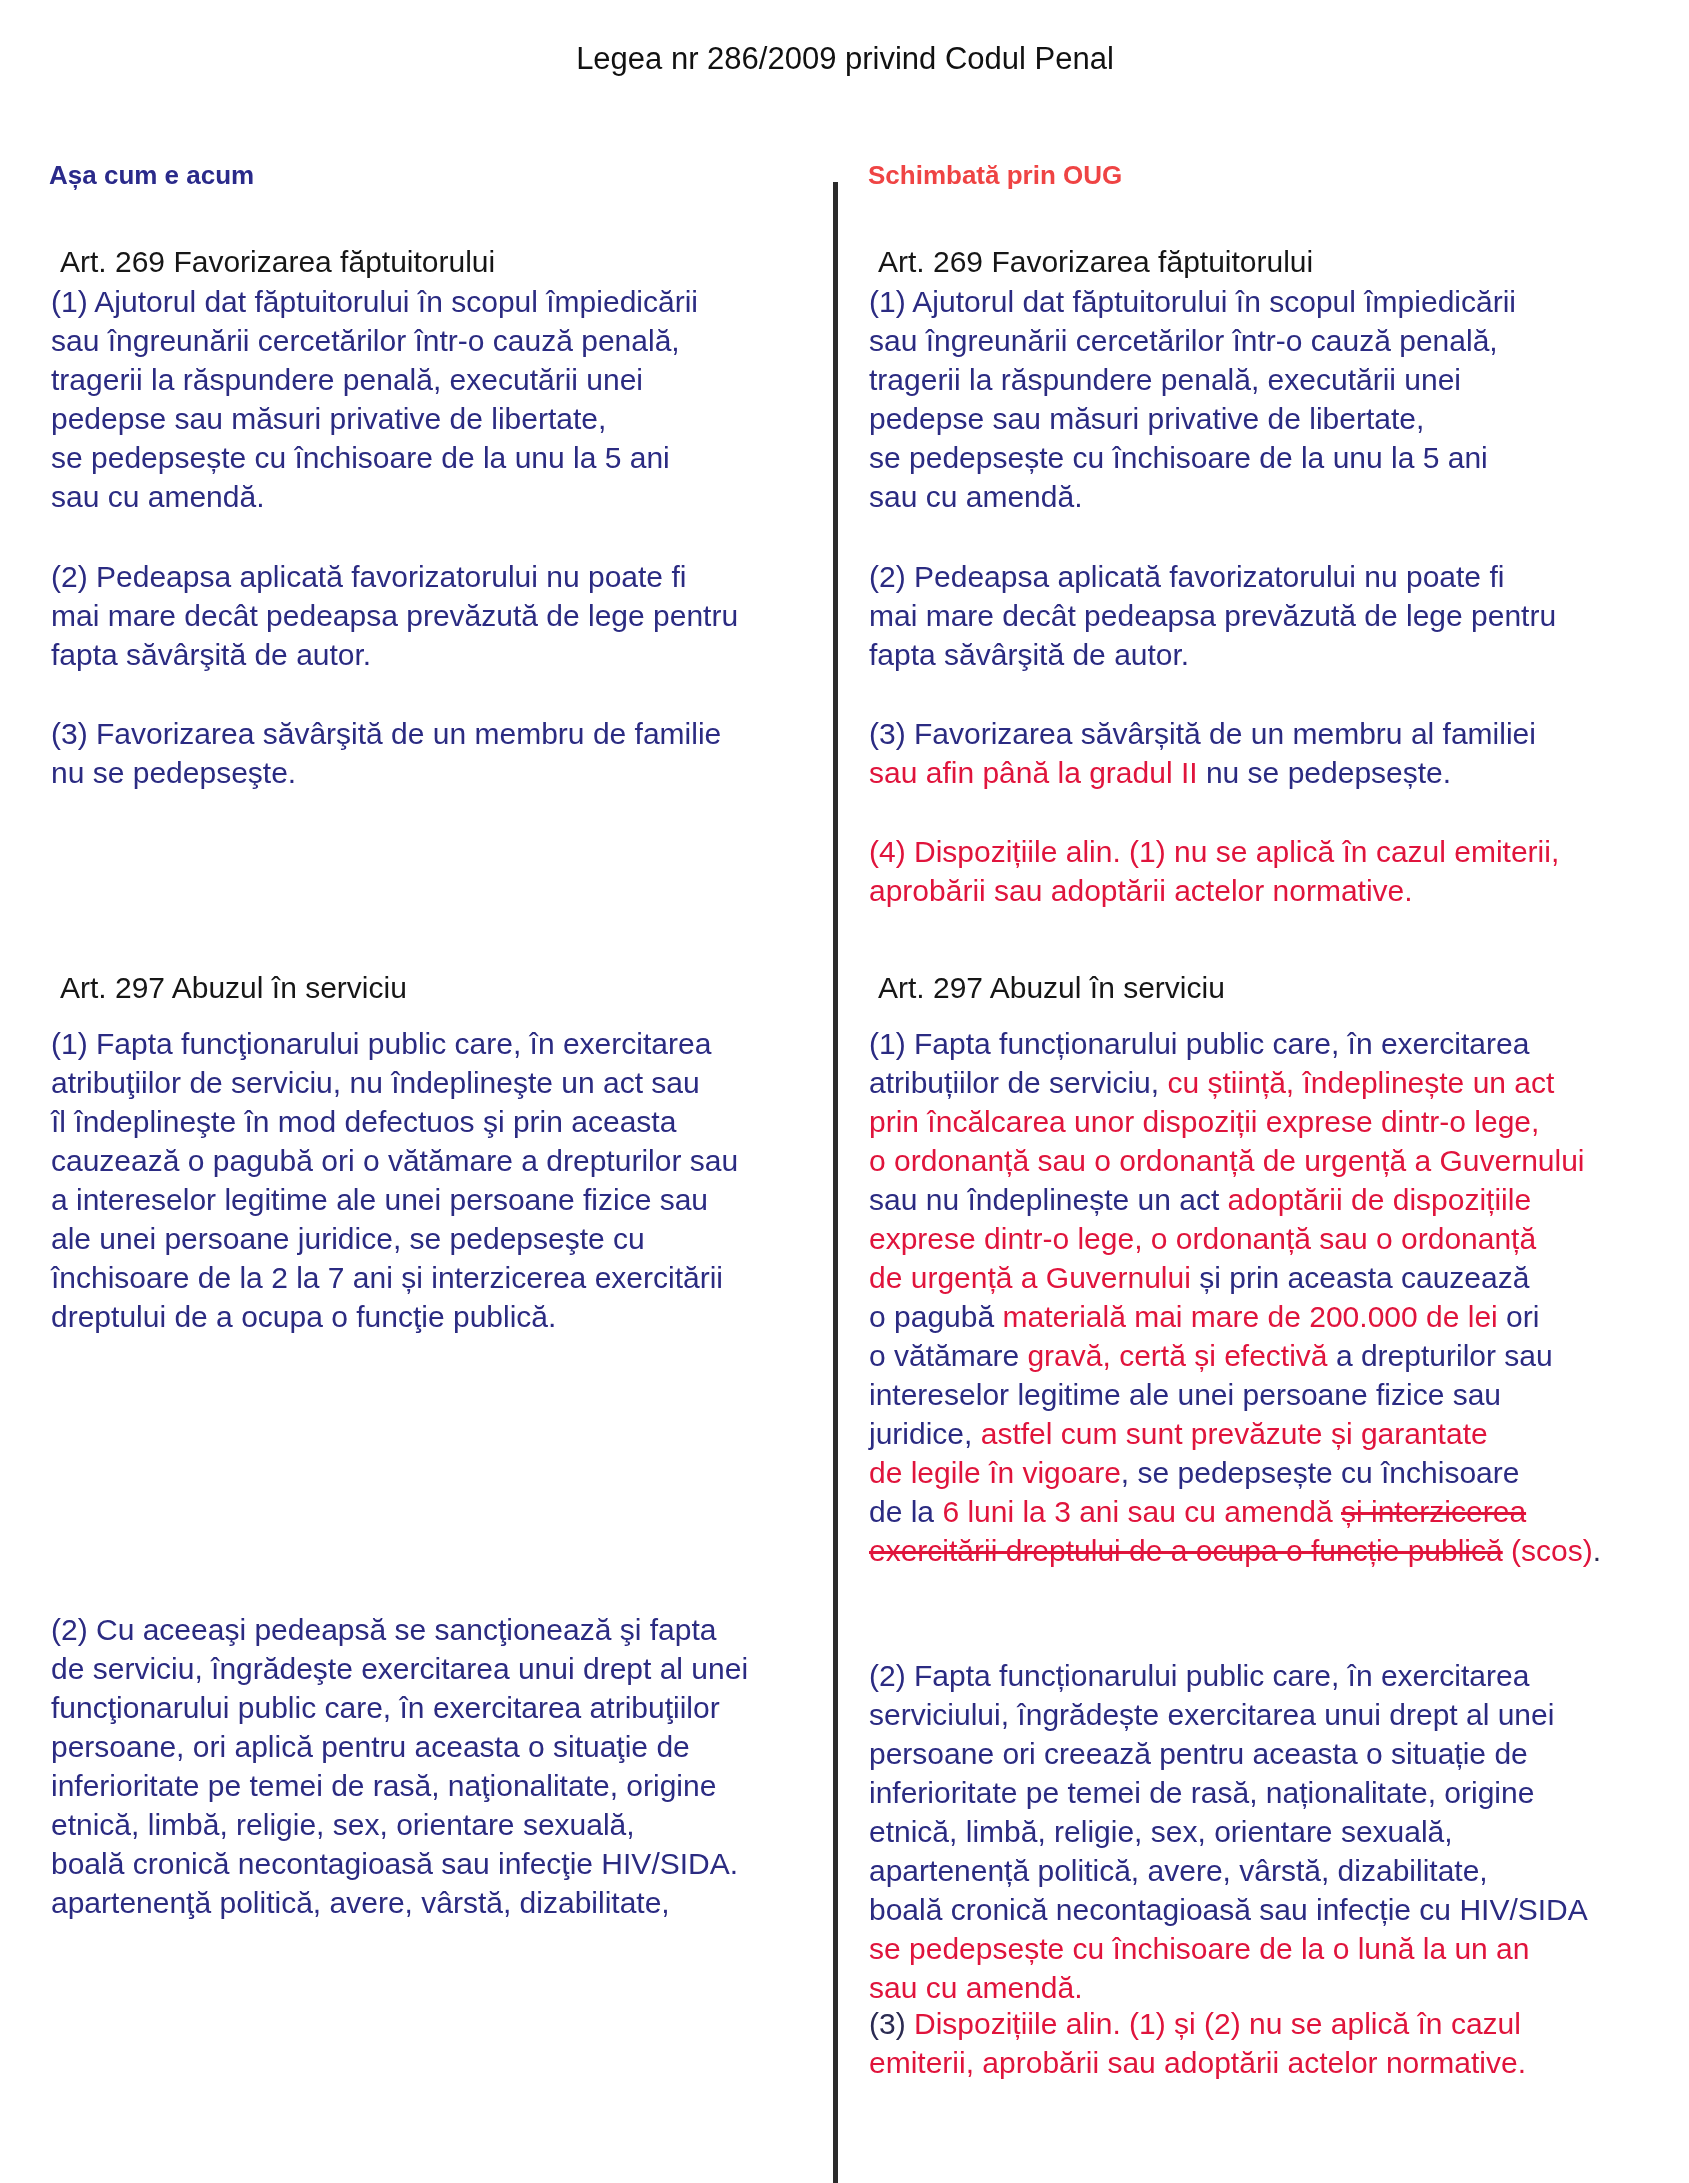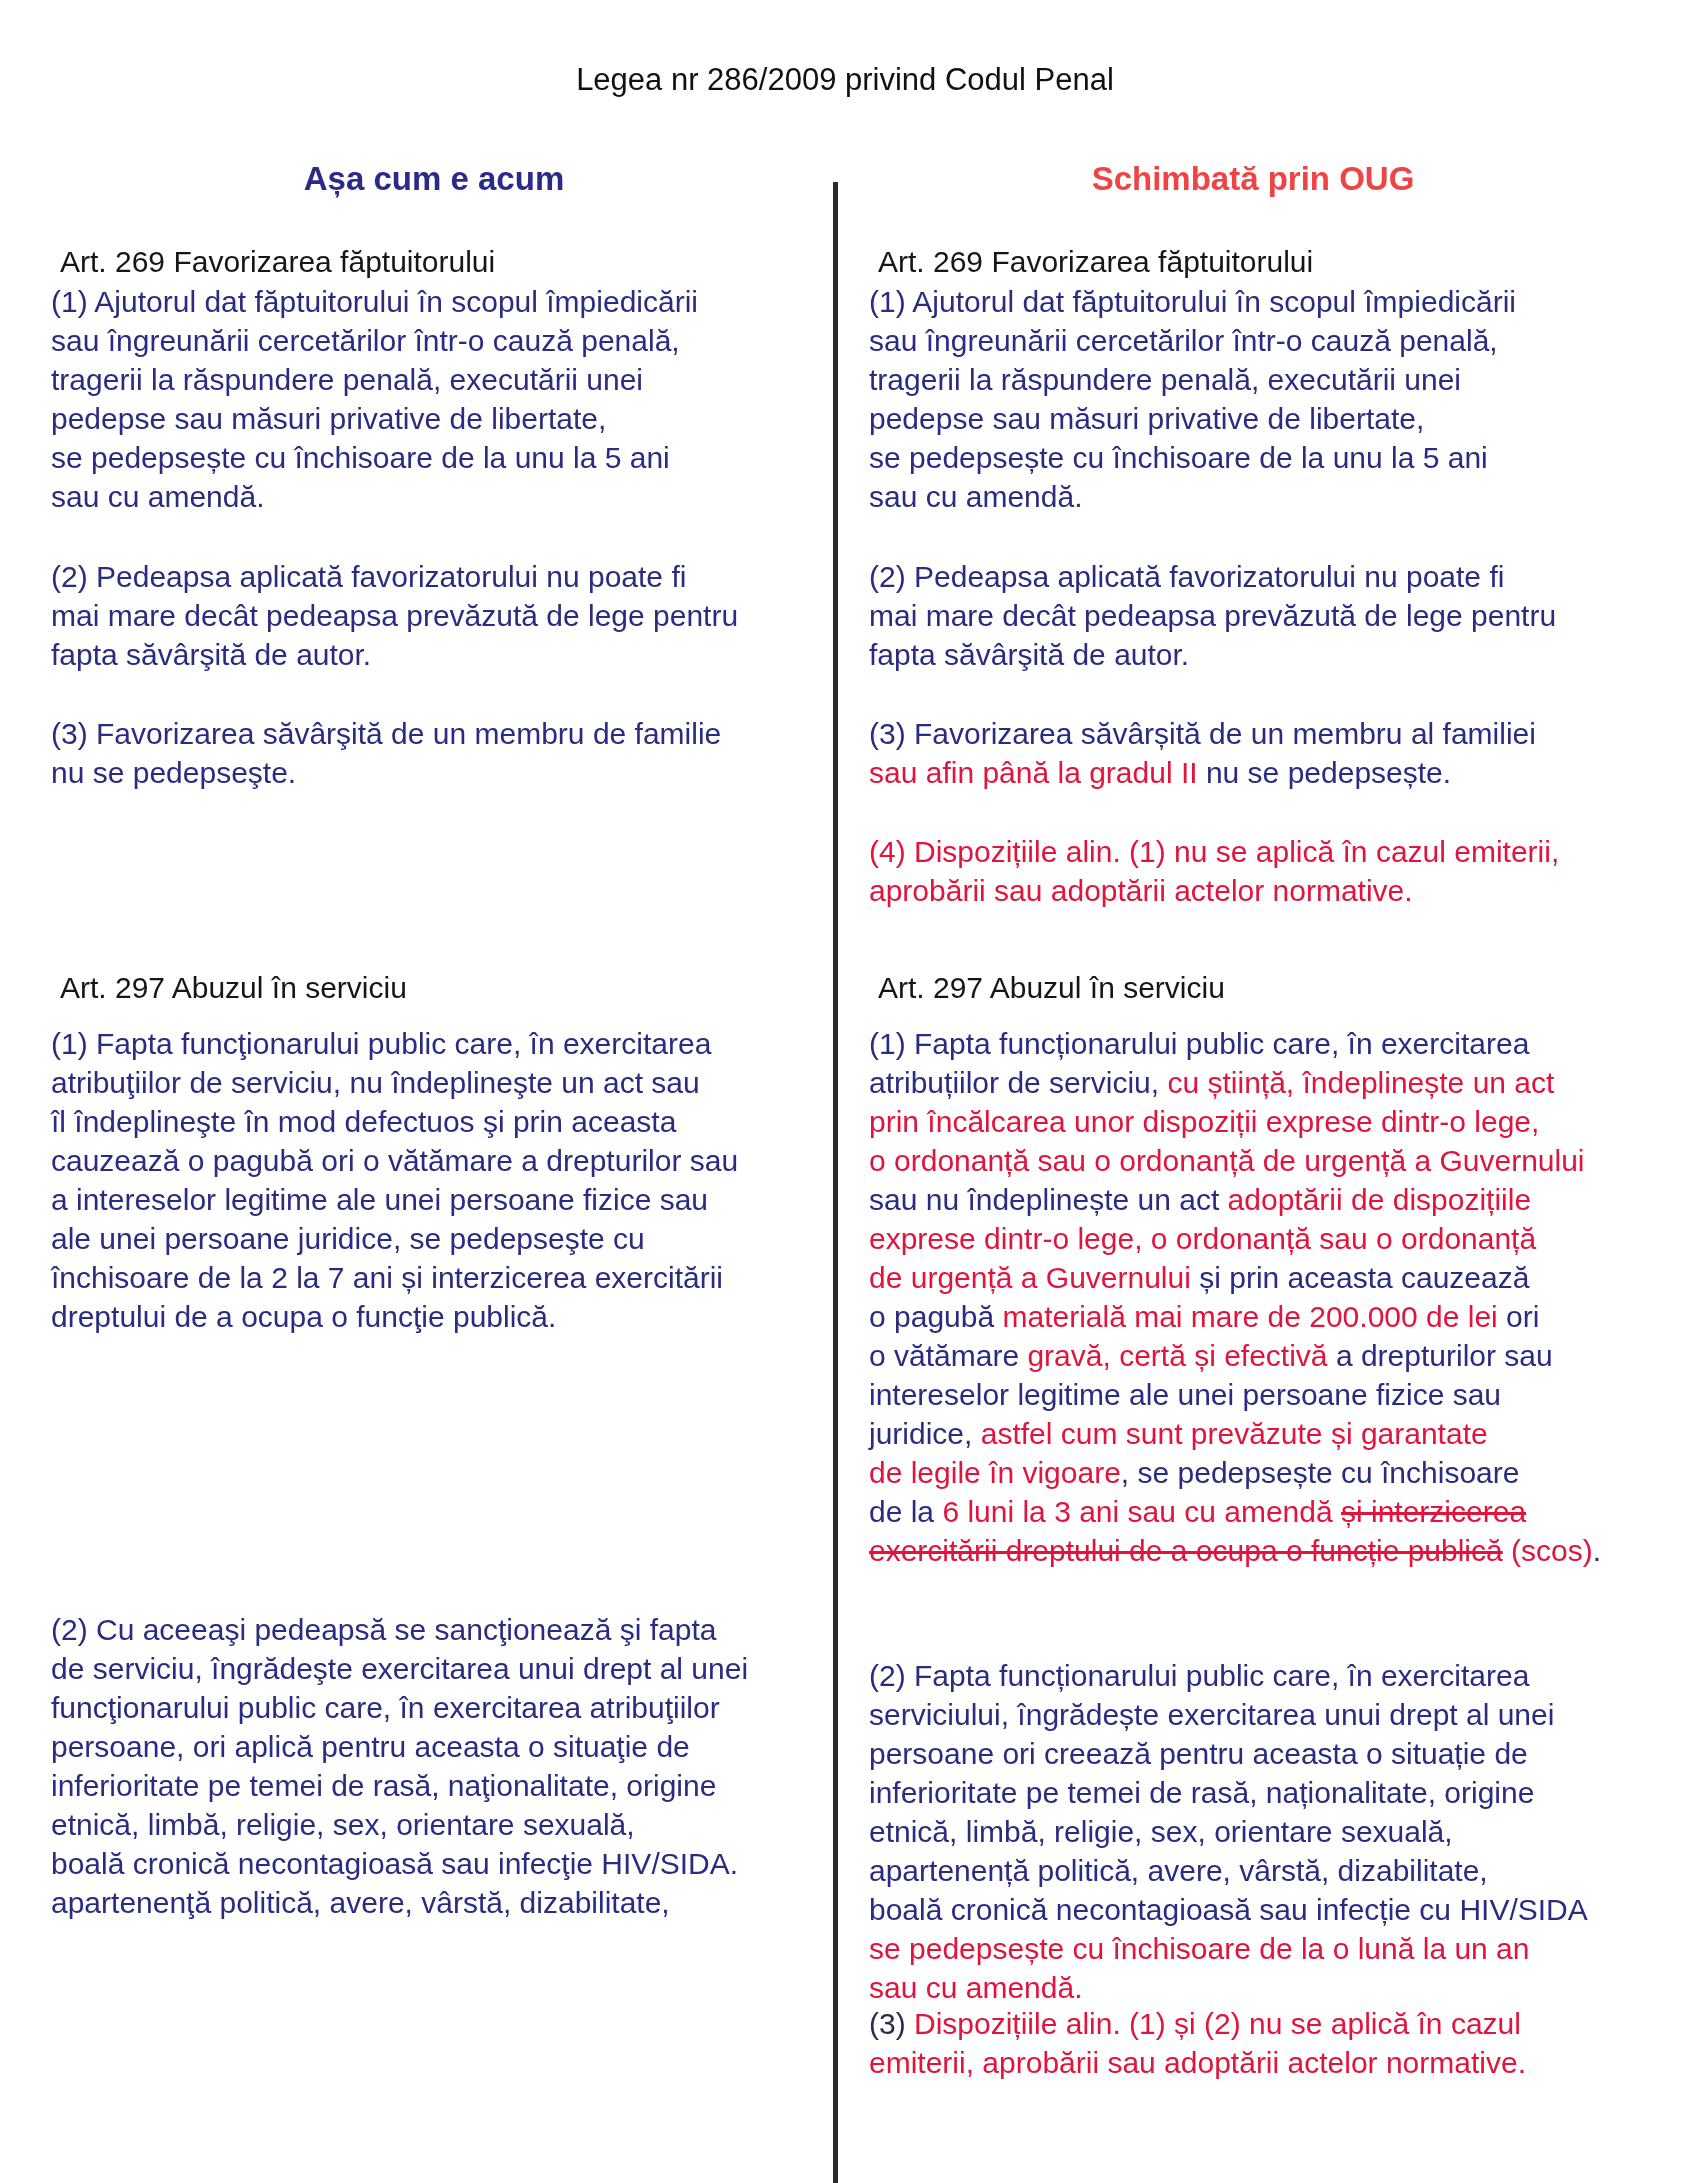--- a/index.html
+++ b/index.html
@@ -1,20 +1,20 @@
 <!DOCTYPE html>
 <html style="font-size:13px"><head>
 <meta charset="utf-8">
 <style>
   html, body { margin: 0; padding: 0; background: #ffffff; }
   body { width: 1690px; height: 2183px; position: relative; overflow: hidden;
          font-family: "Liberation Sans", sans-serif; }
   .title { position: absolute; top: 41px; left: 0; width: 1690px; text-align: center;
-           font-size: 31px; color: #111111; margin-top: 21px; }
-  .col-head { position: absolute; top: 160px; font-size: 33px; font-weight: bold; text-align: center; }
+           font-size: 31px; color: #111111; }
+  .col-head { position: absolute; top: 160px; font-size: 26px; font-weight: bold; }
   .col-head.left { left: 49px; width: 770px; color: #2a2a8a; }
   .col-head.right { left: 868px; width: 770px; color: #ef4444; }
   .divider { position: absolute; left: 833px; top: 182px; width: 4.9px; height: 2002px; background: #2b2b2b; }
   .block { position: absolute; font-size: 30px; line-height: 39px; white-space: nowrap; }
   .block.left { left: 51px; }
   .block.right { left: 869px; }
   .line { display: block; height: 39px; }
   .seg-heading { color: #161616; margin-left: 9px; }
   .seg-blue { color: #2b2b82; }
   .seg-red { color: #e0143c; }

